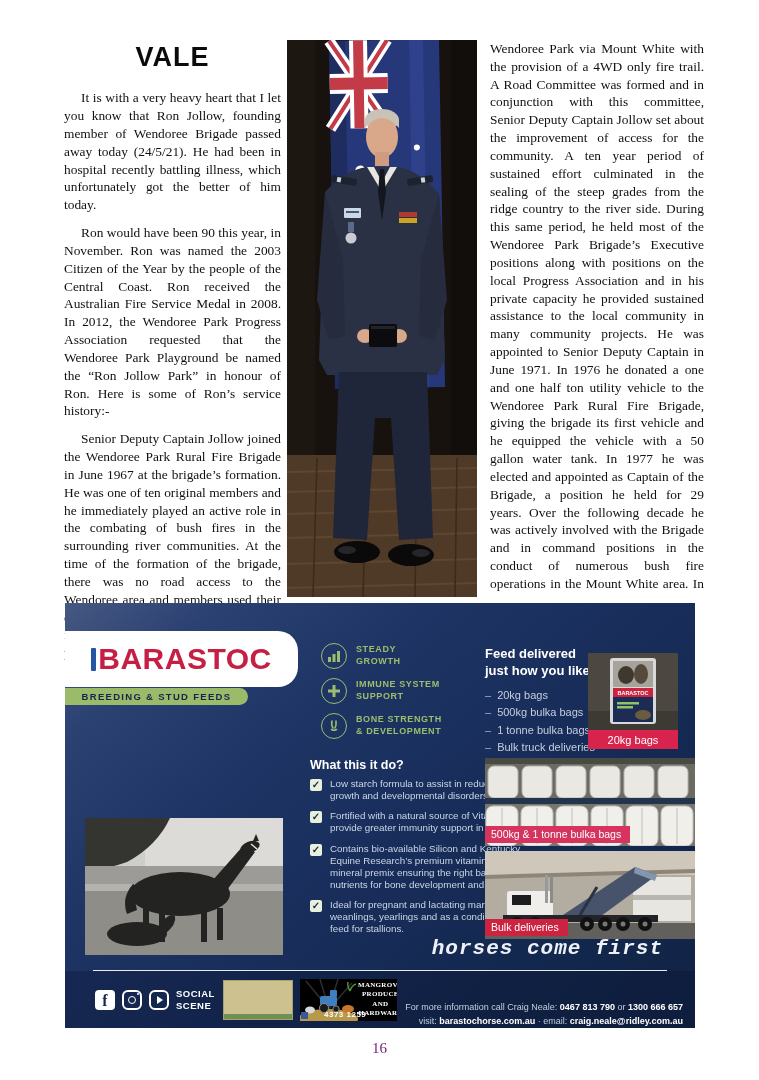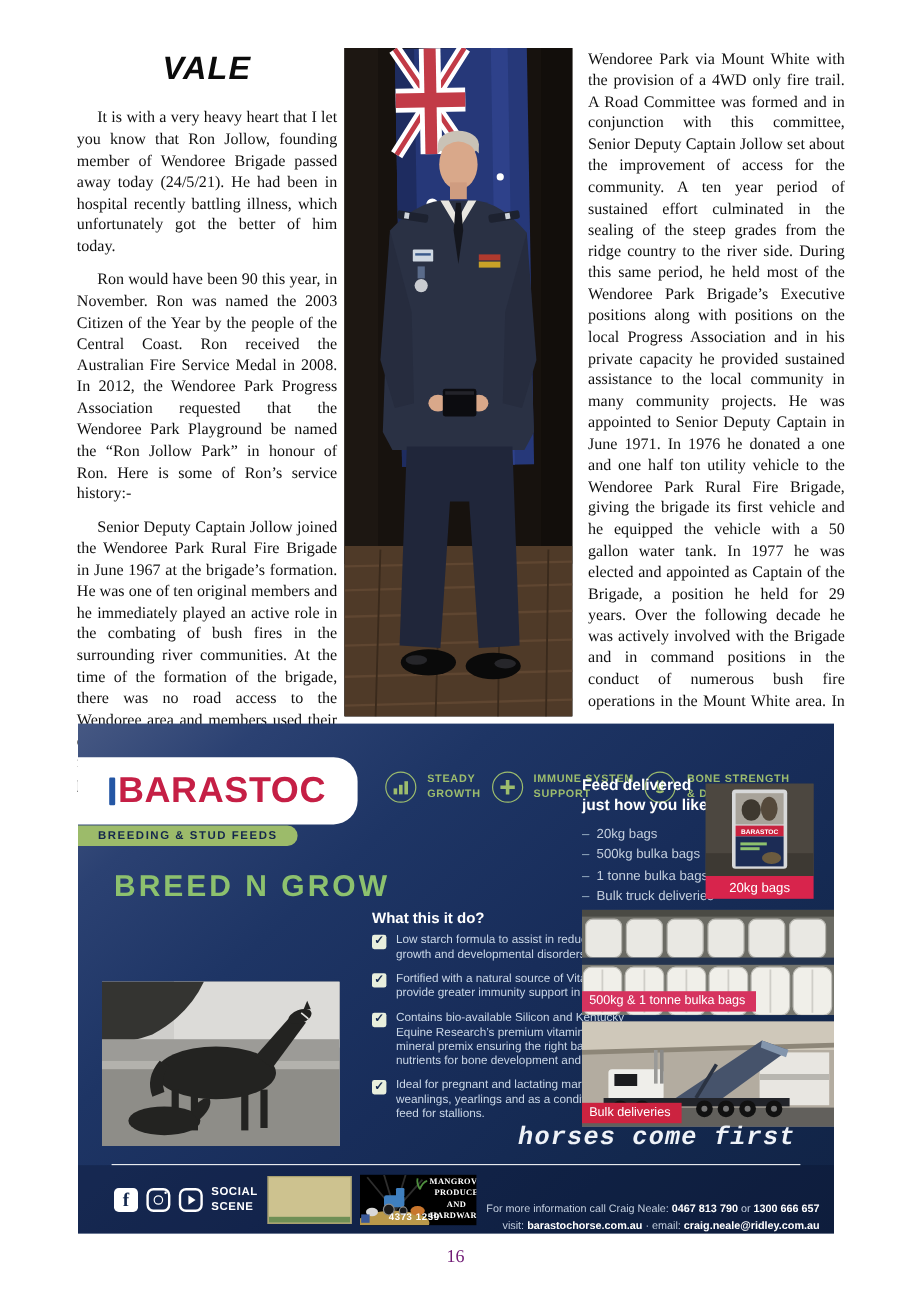--- a/index.html
+++ b/index.html
@@ -1,41 +1,41 @@
 <!DOCTYPE html>
 <html><head>
 <meta charset="utf-8">
 <style>
   html,body{margin:0;padding:0;background:#ffffff;}
   .page{position:relative;width:759px;height:1080px;background:#ffffff;margin:0 auto;overflow:hidden;}
 
   
   .col-left{position:absolute;left:64px;top:38px;width:217px;}
   .col-right{position:absolute;left:490px;top:40px;width:214px;height:552px;overflow:hidden;}
-  .article-title{font-family:"Liberation Sans",sans-serif;font-weight:900;font-size:27px;line-height:1.16;letter-spacing:1px;text-align:center;color:#0b0b0b;margin:4px 0 16px 0;font-style:italic;}
+  .article-title{font-family:"Liberation Sans",sans-serif;font-weight:900;font-size:27px;line-height:1.16;letter-spacing:1px;text-align:center;color:#0b0b0b;margin:4px 0 16px 0;}
   .article-title span{display:block;}
   .body-p{font-family:"Liberation Serif",serif;font-size:13.4px;line-height:1.33;text-align:justify;color:#101010;margin:0 0 10px 0;text-indent:17px;}
   .body-p.noindent{text-indent:0;}
   .photo-fig{position:absolute;left:287px;top:40px;width:190px;height:557px;margin:0;background:#17120e;}
   .photo-fig svg{display:block;}
 
   
   .ad{position:absolute;left:65px;top:603px;width:630px;height:425px;overflow:hidden;
       font-family:"Liberation Sans",sans-serif;
       background:linear-gradient(138deg,#465883 0%,#2b4172 14%,#1e3565 32%,#182d5a 55%,#13284e 78%,#112345 100%);}
   .logo-box{position:absolute;left:0;top:28px;width:233px;height:56px;background:#ffffff;border-radius:0 20px 20px 0;display:flex;align-items:center;justify-content:center;}
   .logo-text{display:flex;align-items:center;font-weight:900;font-size:30px;letter-spacing:0.5px;color:#c51f45;}
   .logo-bar{width:5px;height:23px;background:#2456a4;margin-right:2px;border-radius:1px;}
   .tagline-band{position:absolute;left:0;top:85px;width:183px;height:17px;background:#9cbb6a;border-radius:0 9px 9px 0;display:flex;align-items:center;justify-content:center;}
   .tagline-band span{font-size:9.5px;font-weight:700;letter-spacing:1.3px;color:#13264c;}
   .breed-title{position:absolute;left:30px;top:122px;font-size:25px;font-weight:700;letter-spacing:2.5px;color:#8dc16e;}
   .ad-intro{position:absolute;left:30px;top:152px;width:208px;font-size:11.3px;line-height:1.5;color:#c9d6e6;}
   .horse-photo{position:absolute;left:20px;top:215px;width:198px;height:137px;background:#9a9a96;}
 
-  .benefits{position:absolute;left:256px;top:40px;display:flex;gap:9px;}
+  .benefits{position:absolute;left:256px;top:40px;display:flex;flex-direction:column;gap:9px;}
   .benefit{display:flex;align-items:center;gap:9px;}
   .b-icon{width:26px;height:26px;border:1.6px solid #9dbd6d;border-radius:50%;display:flex;align-items:center;justify-content:center;flex:0 0 auto;box-sizing:border-box;}
   .b-label{font-size:9px;font-weight:700;letter-spacing:0.6px;color:#9dbd6d;line-height:1.3;}
   .b-label span{display:block;}
 
   .what-heading{position:absolute;left:245px;top:155px;font-size:12.5px;font-weight:700;color:#ffffff;}
   .checklist{position:absolute;left:245px;top:175px;width:220px;display:flex;flex-direction:column;gap:8px;}
   .check-item{display:flex;gap:8px;}
   .checkbox{width:12px;height:12px;background:#e9efdd;border-radius:2px;color:#14284e;font-size:10px;font-weight:700;line-height:12px;text-align:center;flex:0 0 auto;margin-top:1px;}
   .checkbox::before{content:"\2713";}
@@ -186,21 +186,20 @@
     <div class="logo-box">
       <div class="logo-text">
         <span class="logo-bar"></span>
         <span>BARASTOC</span>
       </div>
     </div>
     <div class="tagline-band">
       <span>BREEDING &amp; STUD FEEDS</span>
     </div>
 
-    <div class="breed-title">BREED N GROW</div>
 
     <div class="horse-photo">
       <svg width="198" height="137" viewBox="0 0 198 137">
         <rect width="198" height="137" fill="#cfcecb"></rect>
         <rect x="60" y="0" width="138" height="55" fill="#dcdbd8"></rect>
         <path d="M0 0 L85 0 Q72 28 42 44 Q14 54 0 50 Z" fill="#343431"></path>
         <rect y="48" width="198" height="20" fill="#9c9b97"></rect>
         <rect y="66" width="198" height="71" fill="#8e8d88"></rect>
         <rect y="66" width="198" height="7" fill="#b3b2ad"></rect>
         <g fill="#232321">

